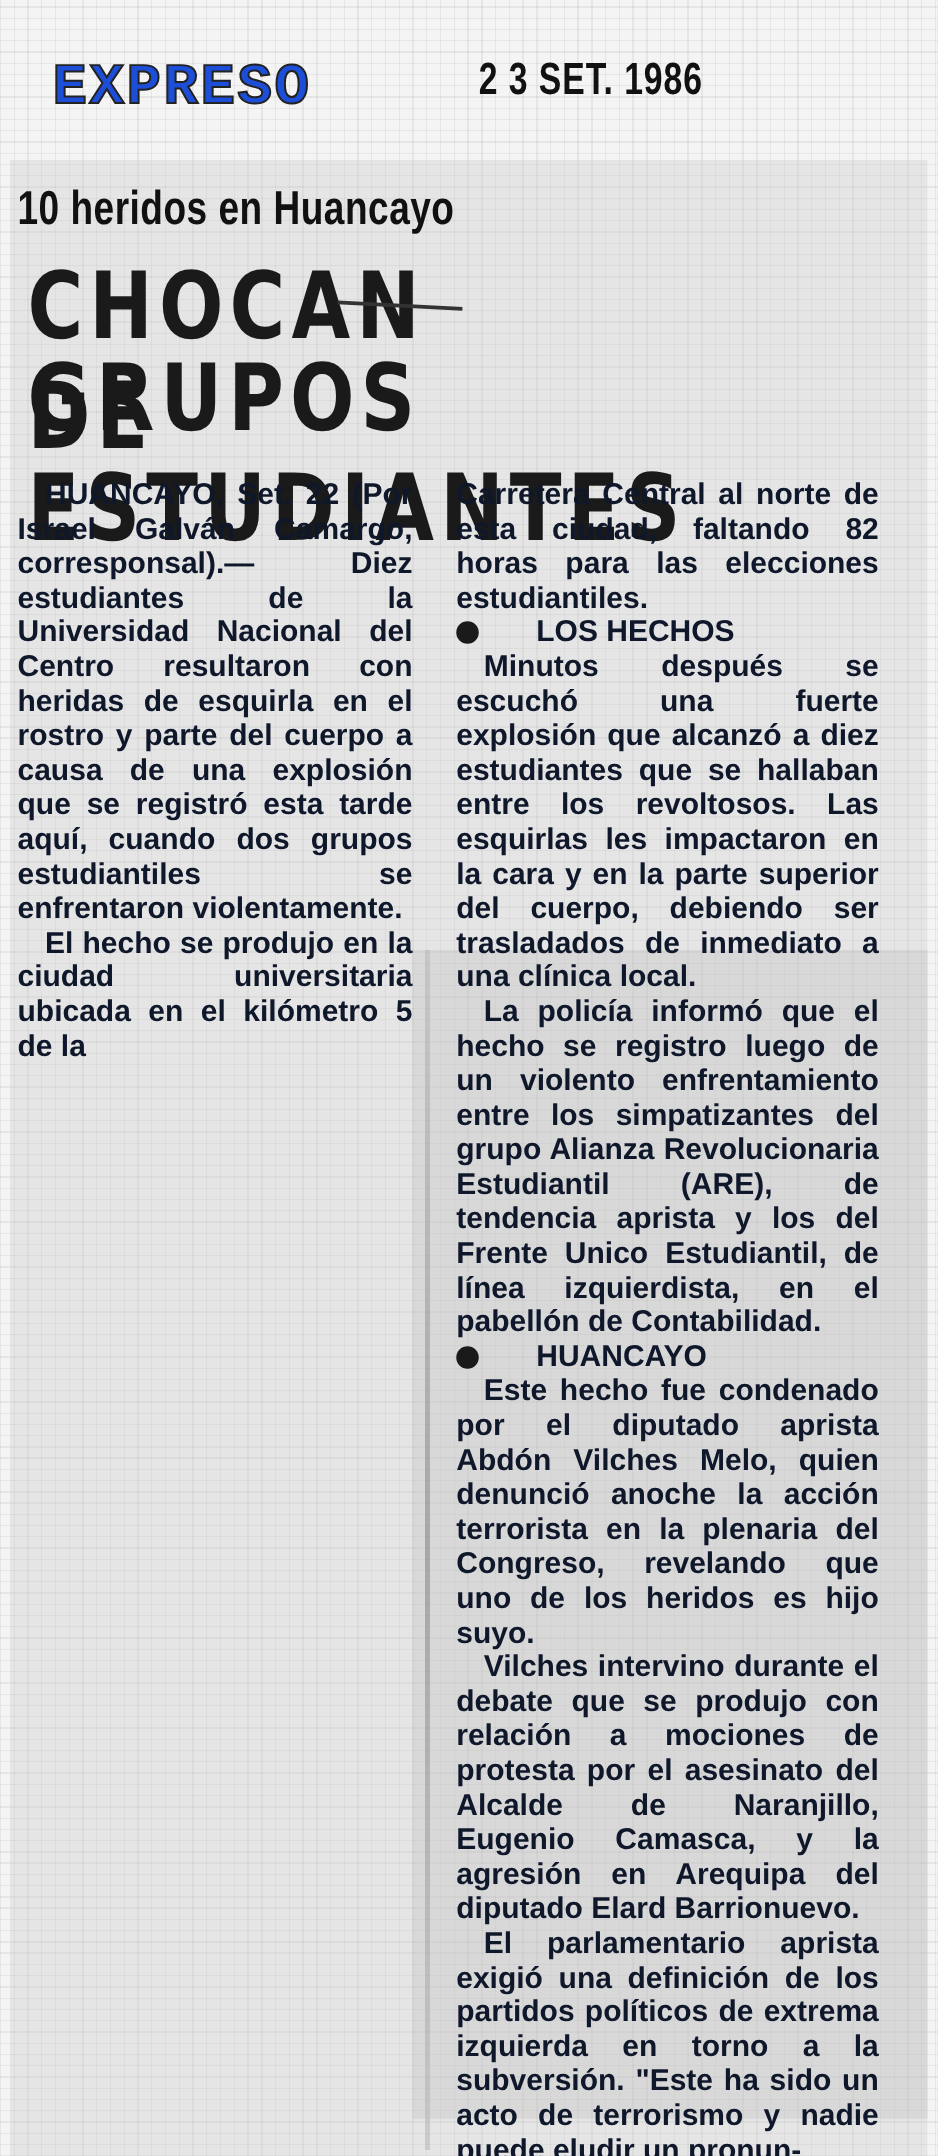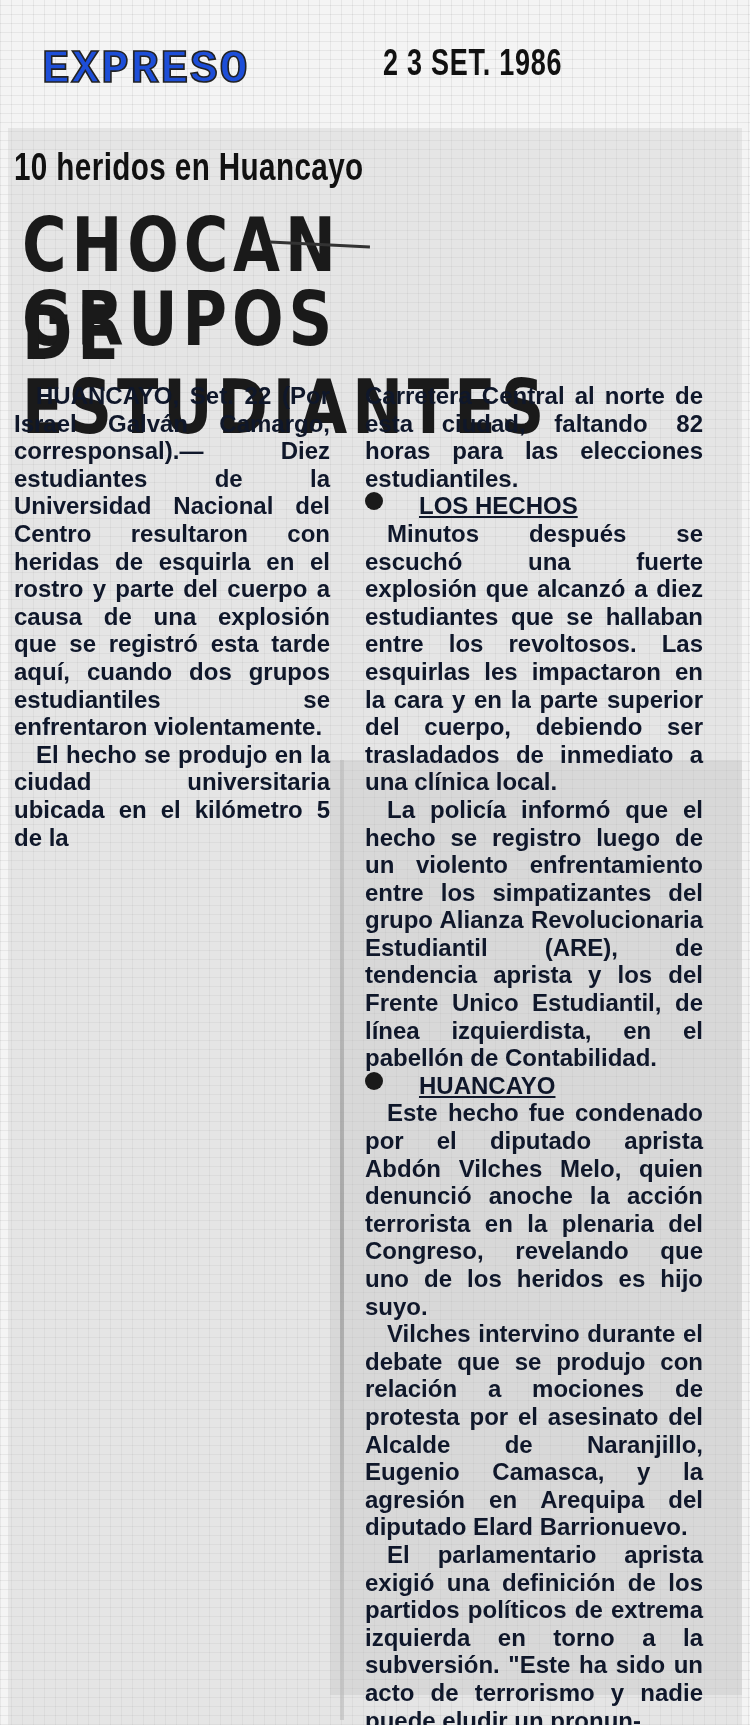--- a/index.html
+++ b/index.html
@@ -40,21 +40,21 @@
   .hl2 { top:296px; word-spacing:24px; }
   .strike { position:absolute; left:270px; top:243px; width:100px; height:3px; background:#333; transform:rotate(3deg); }
   .col {
     position:absolute; font-weight:bold; font-size:24px; line-height:27.6px;
     text-align:justify; color:#0f172a;
   }
   .col p { margin:0; text-indent:22px; }
   .col p.noindent { text-indent:0; }
   .left { left:14px; top:382px; width:316px; }
   .right { left:365px; top:382px; width:338px; }
-  .sub { display:flex; align-items:flex-start; gap:14px; text-indent:0;text-decoration:underline; }
+  .sub { display:flex; align-items:center; gap:24px; text-indent:0; }
   .bullet { width:18px; height:18px; border-radius:50%; background:#1a1a1a; display:inline-block; flex:0 0 auto; }
   .tear {
     position:absolute; left:340px; top:760px; width:4px; height:960px;
     background:linear-gradient(180deg,#bbb,#888,#bbb);
     opacity:0.6;
   }
   .graybox { position:absolute; left:330px; top:760px; width:412px; height:935px; background:rgba(180,180,180,0.25); }
 </style>
 </head>
 <body>

